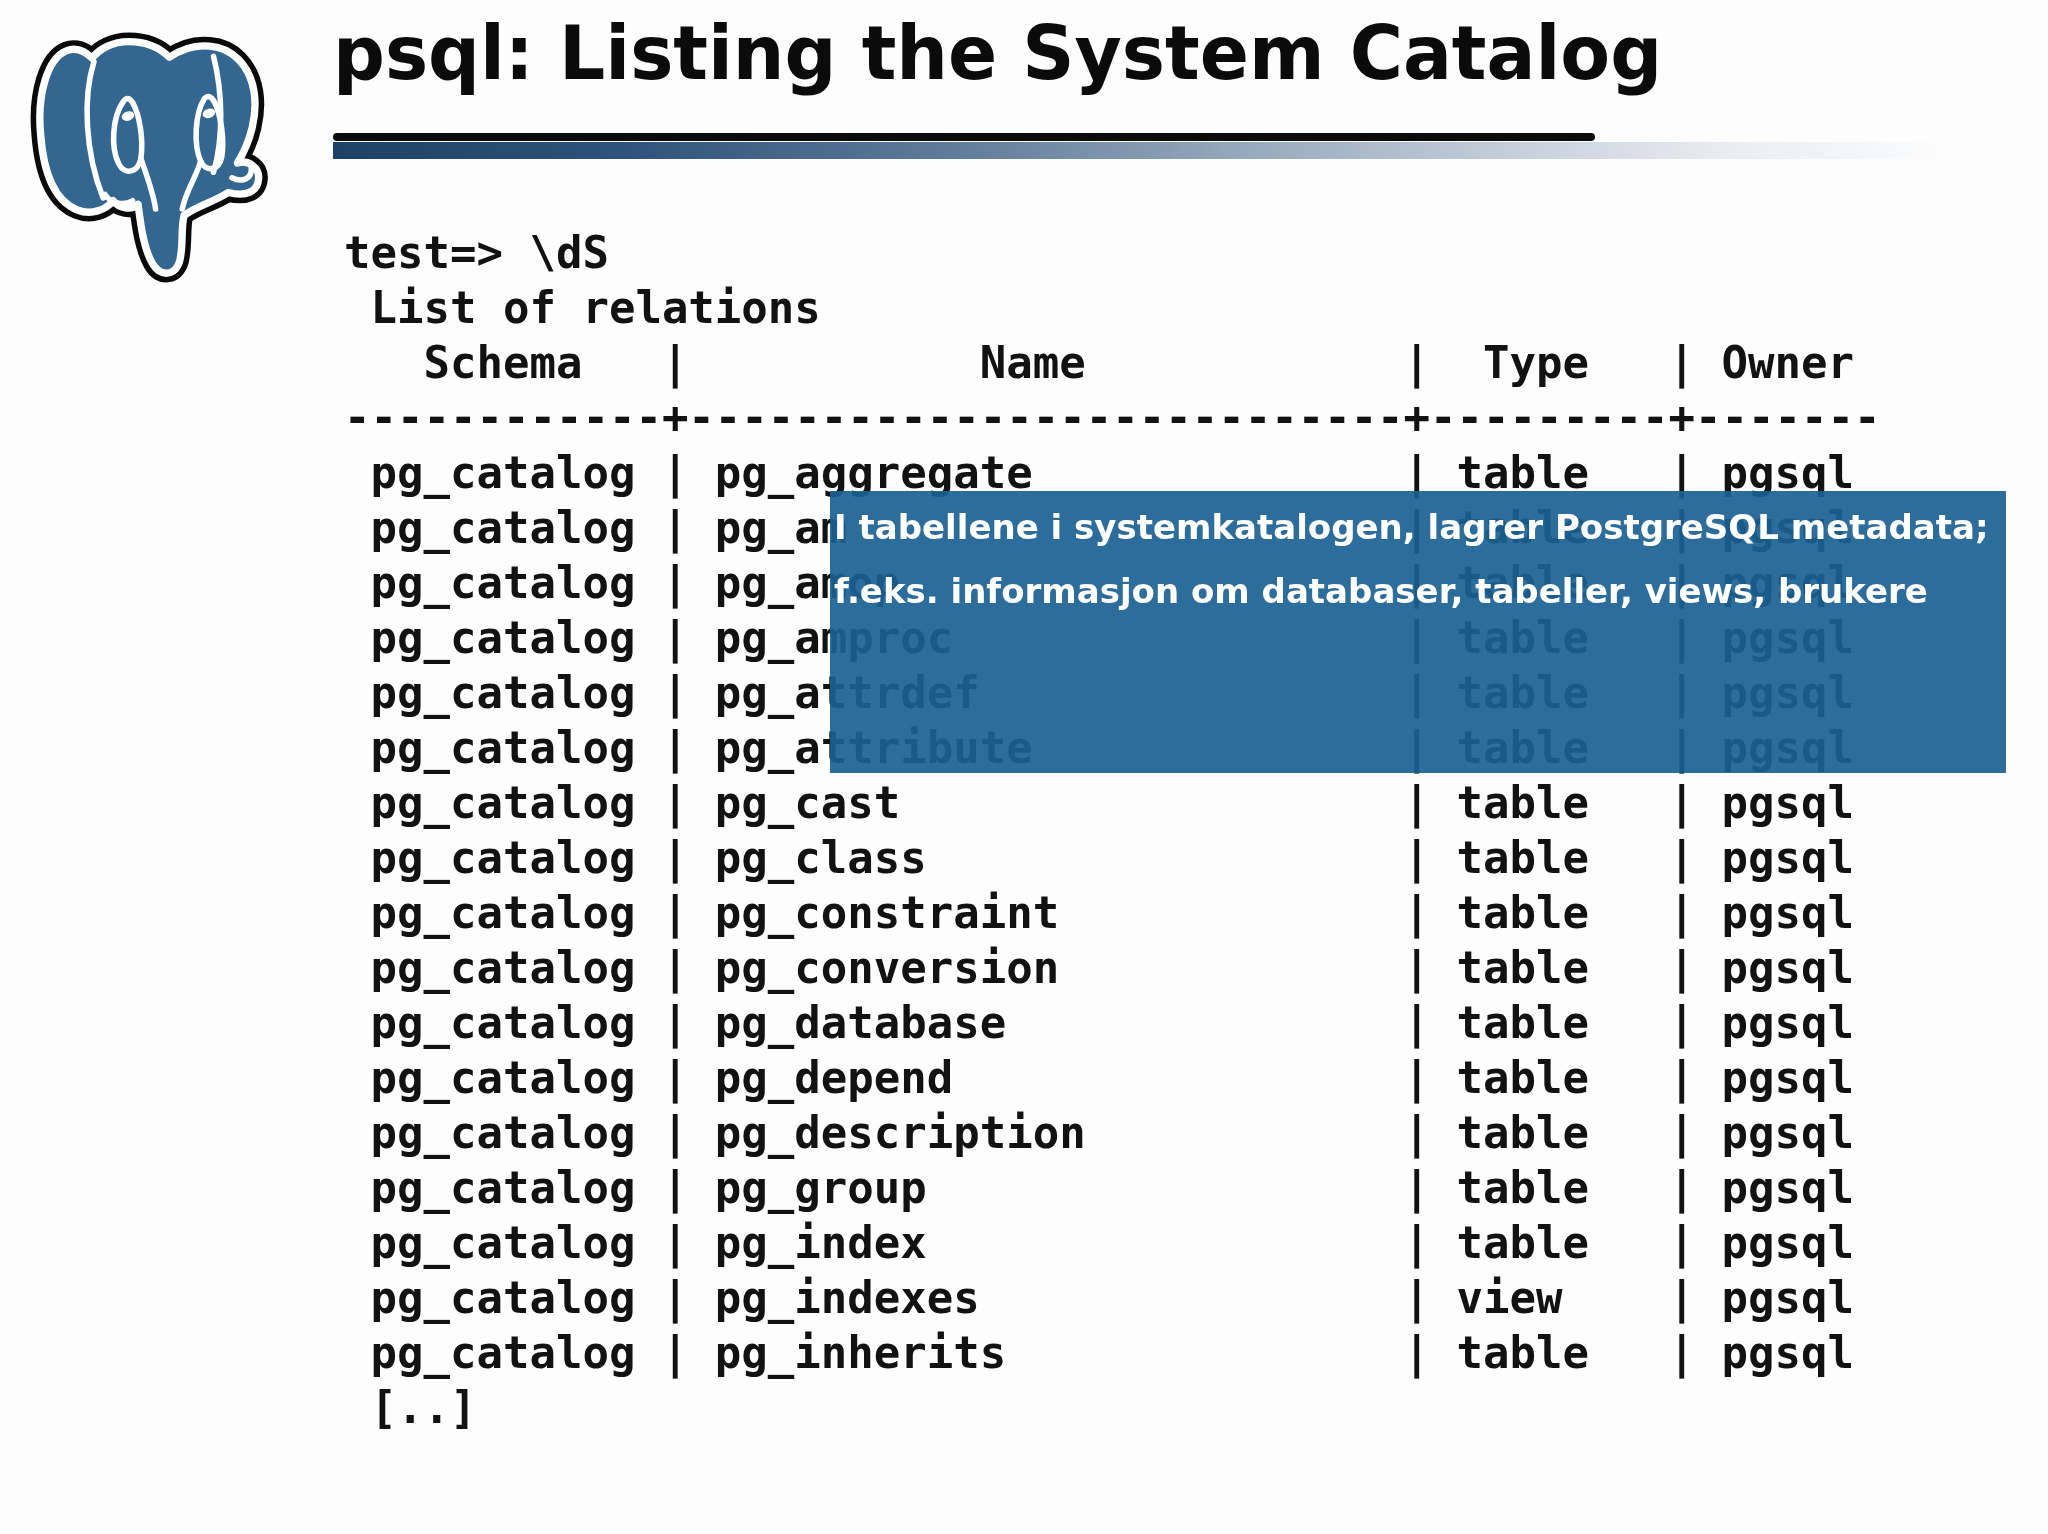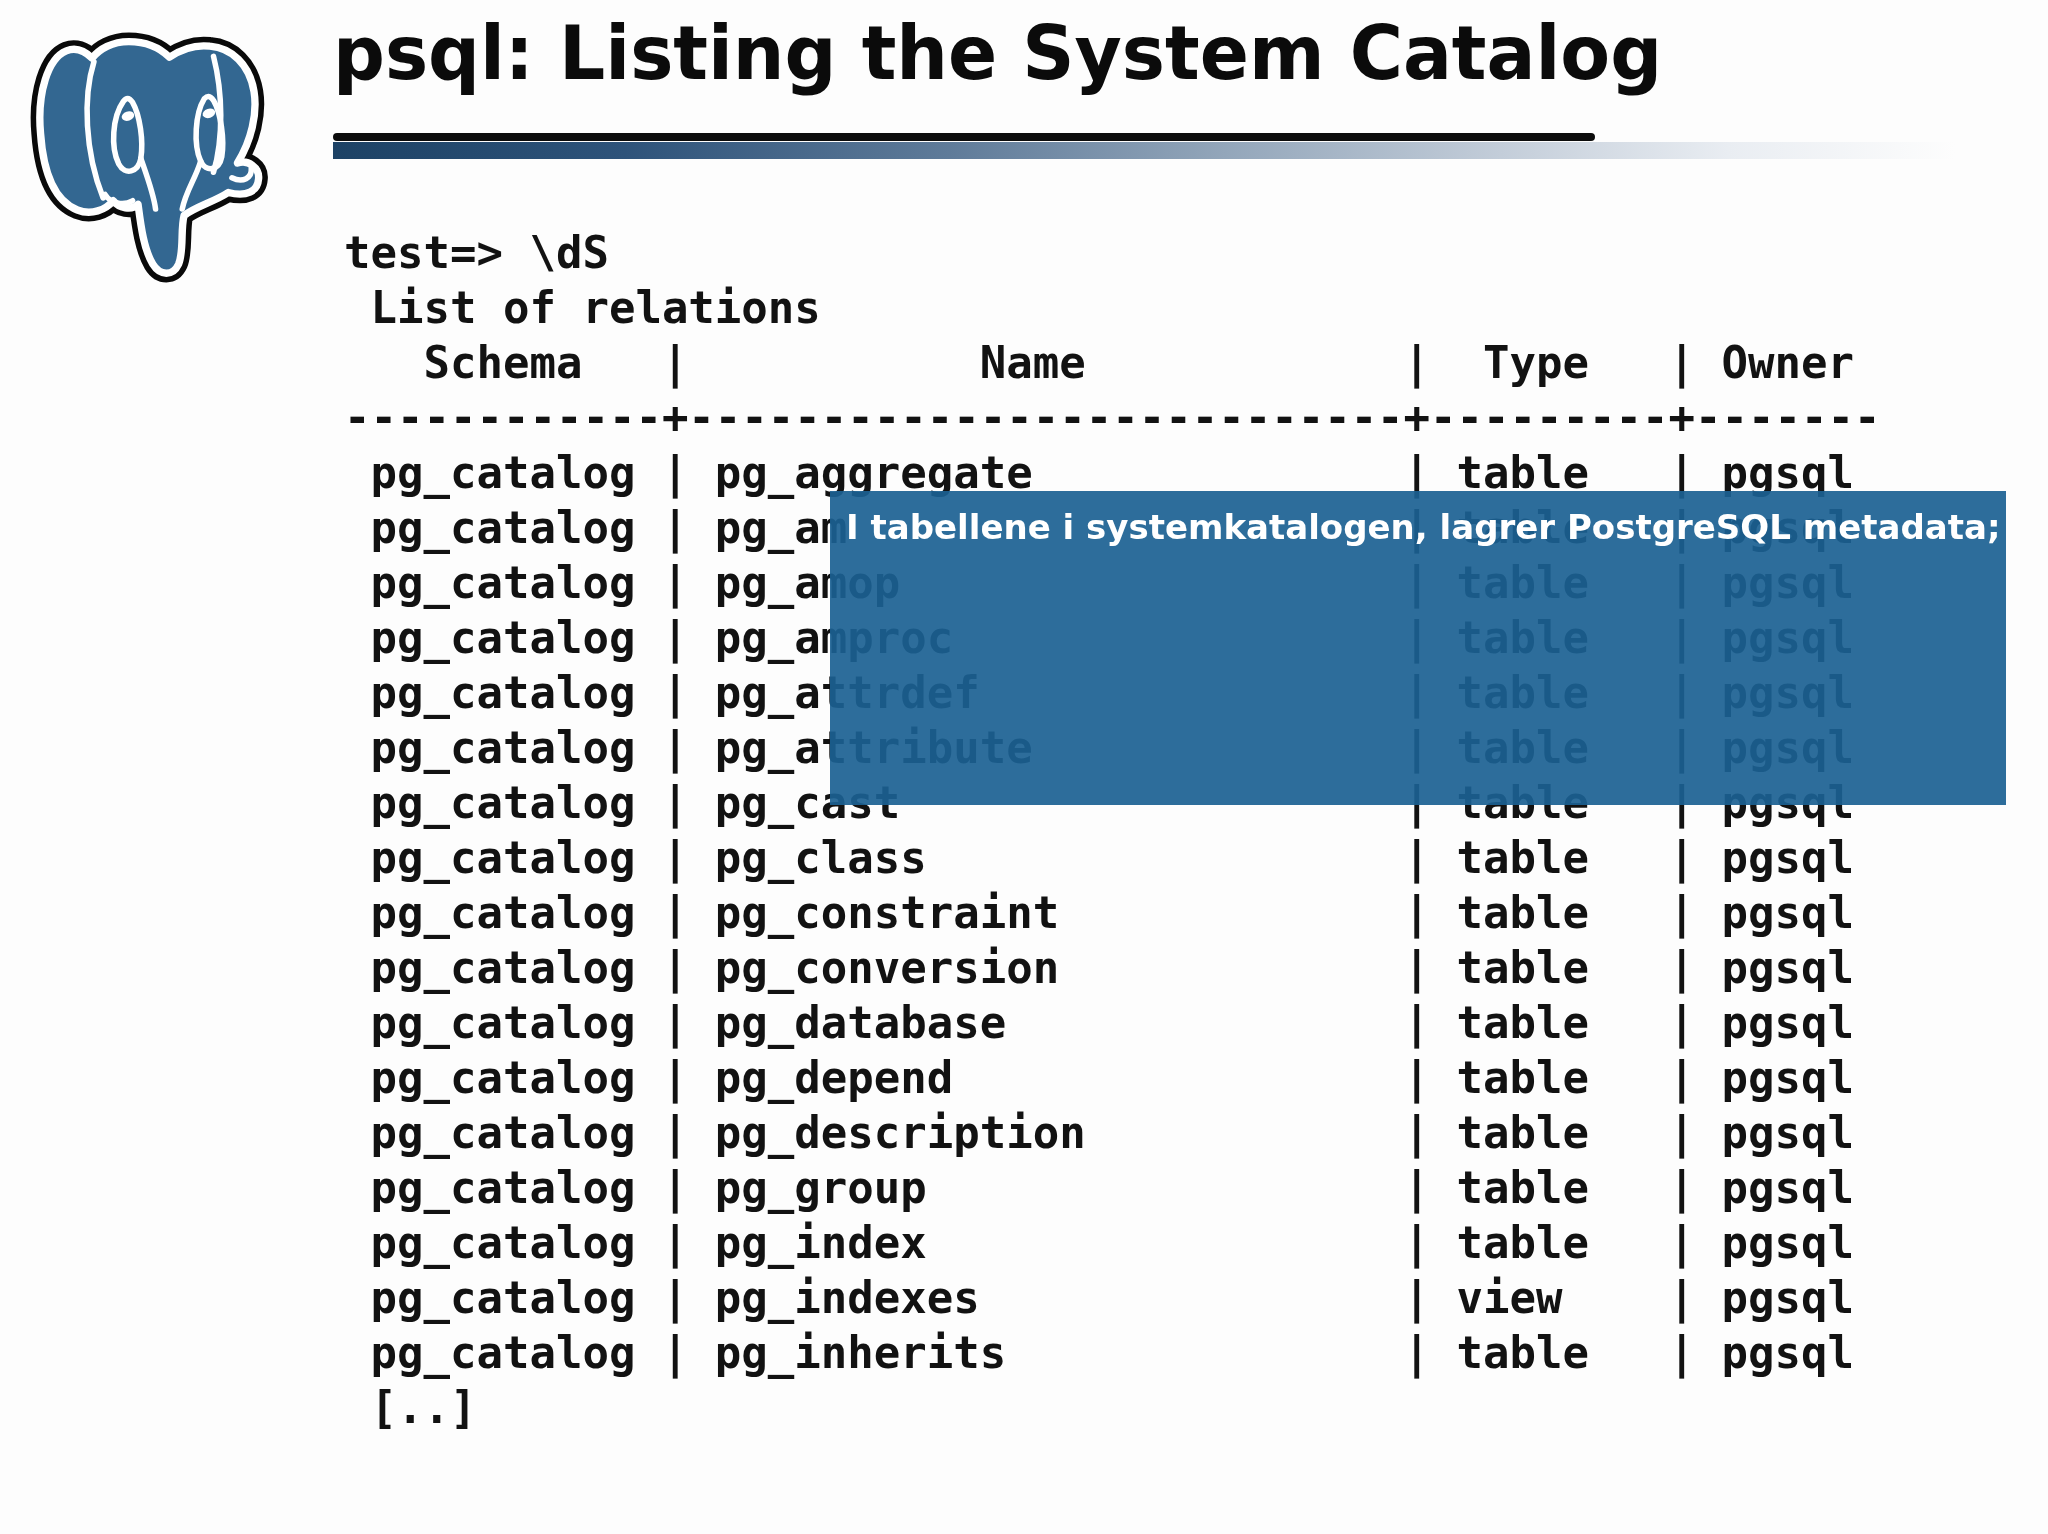--- a/index.html
+++ b/index.html
@@ -39,23 +39,23 @@
     position:absolute; left:344px; top:225px;
     margin:0;
     font-family:"DejaVu Sans Mono", monospace;
     font-weight:bold;
     font-size:44px; line-height:55px;
     color:#121212;
     white-space:pre;
   }
   .callout {
     position:absolute; left:830px; top:491px;
-    width:1176px; height:314px;
+    width:1176px; height:282px;
     box-sizing:border-box;
-    padding:4px 16px;
+    padding:4px 4px;
     background:rgba(27,97,147,0.92);
     color:#ffffff;
   }
   .callout-line {
     font-family:"DejaVu Sans", sans-serif;
     font-weight:bold;
     font-size:34px; line-height:64px;
     white-space:nowrap;
   }
 </style>
@@ -103,13 +103,14 @@
  pg_catalog | pg_depend                 | table   | pgsql
  pg_catalog | pg_description            | table   | pgsql
  pg_catalog | pg_group                  | table   | pgsql
  pg_catalog | pg_index                  | table   | pgsql
  pg_catalog | pg_indexes                | view    | pgsql
  pg_catalog | pg_inherits               | table   | pgsql
  [..]</pre>
 
 <div class="callout" id="callout">
     <div class="callout-line">I tabellene i systemkatalogen, lagrer PostgreSQL metadata;</div>
+    <div class="callout-line">f.eks. informasjon om databaser, tabeller, views, brukere</div>
   </div>
 
 </body></html>

